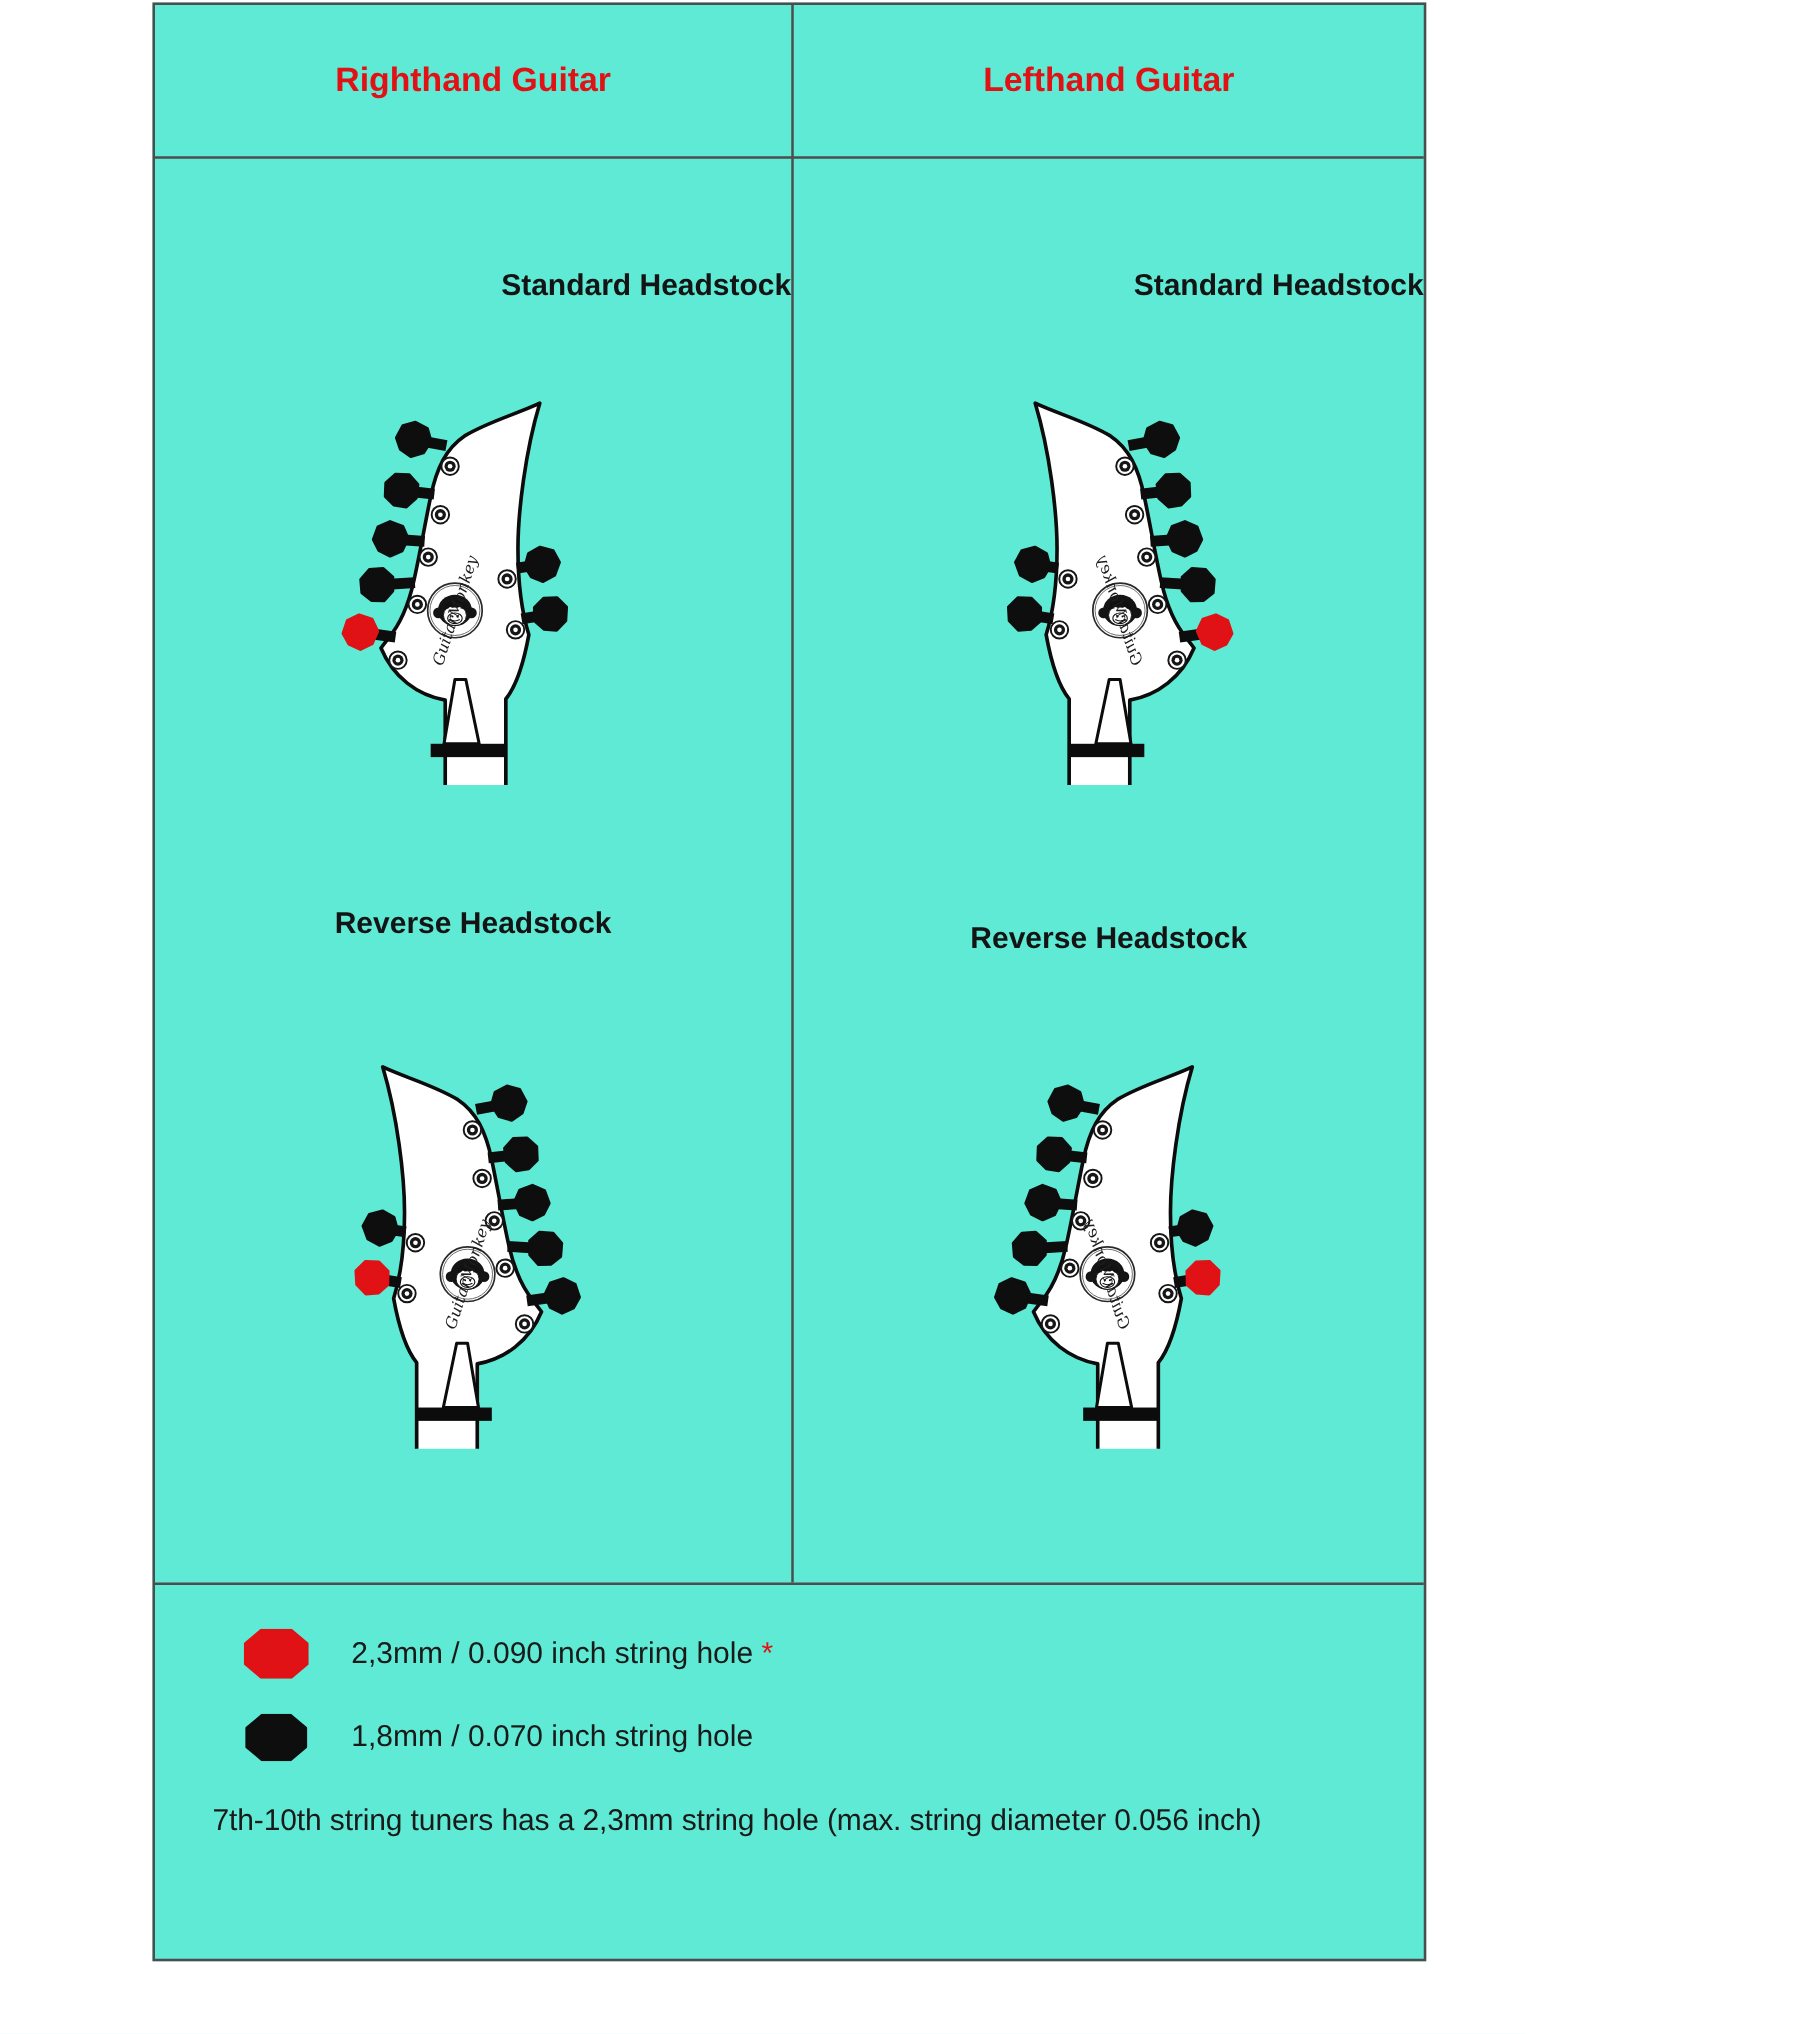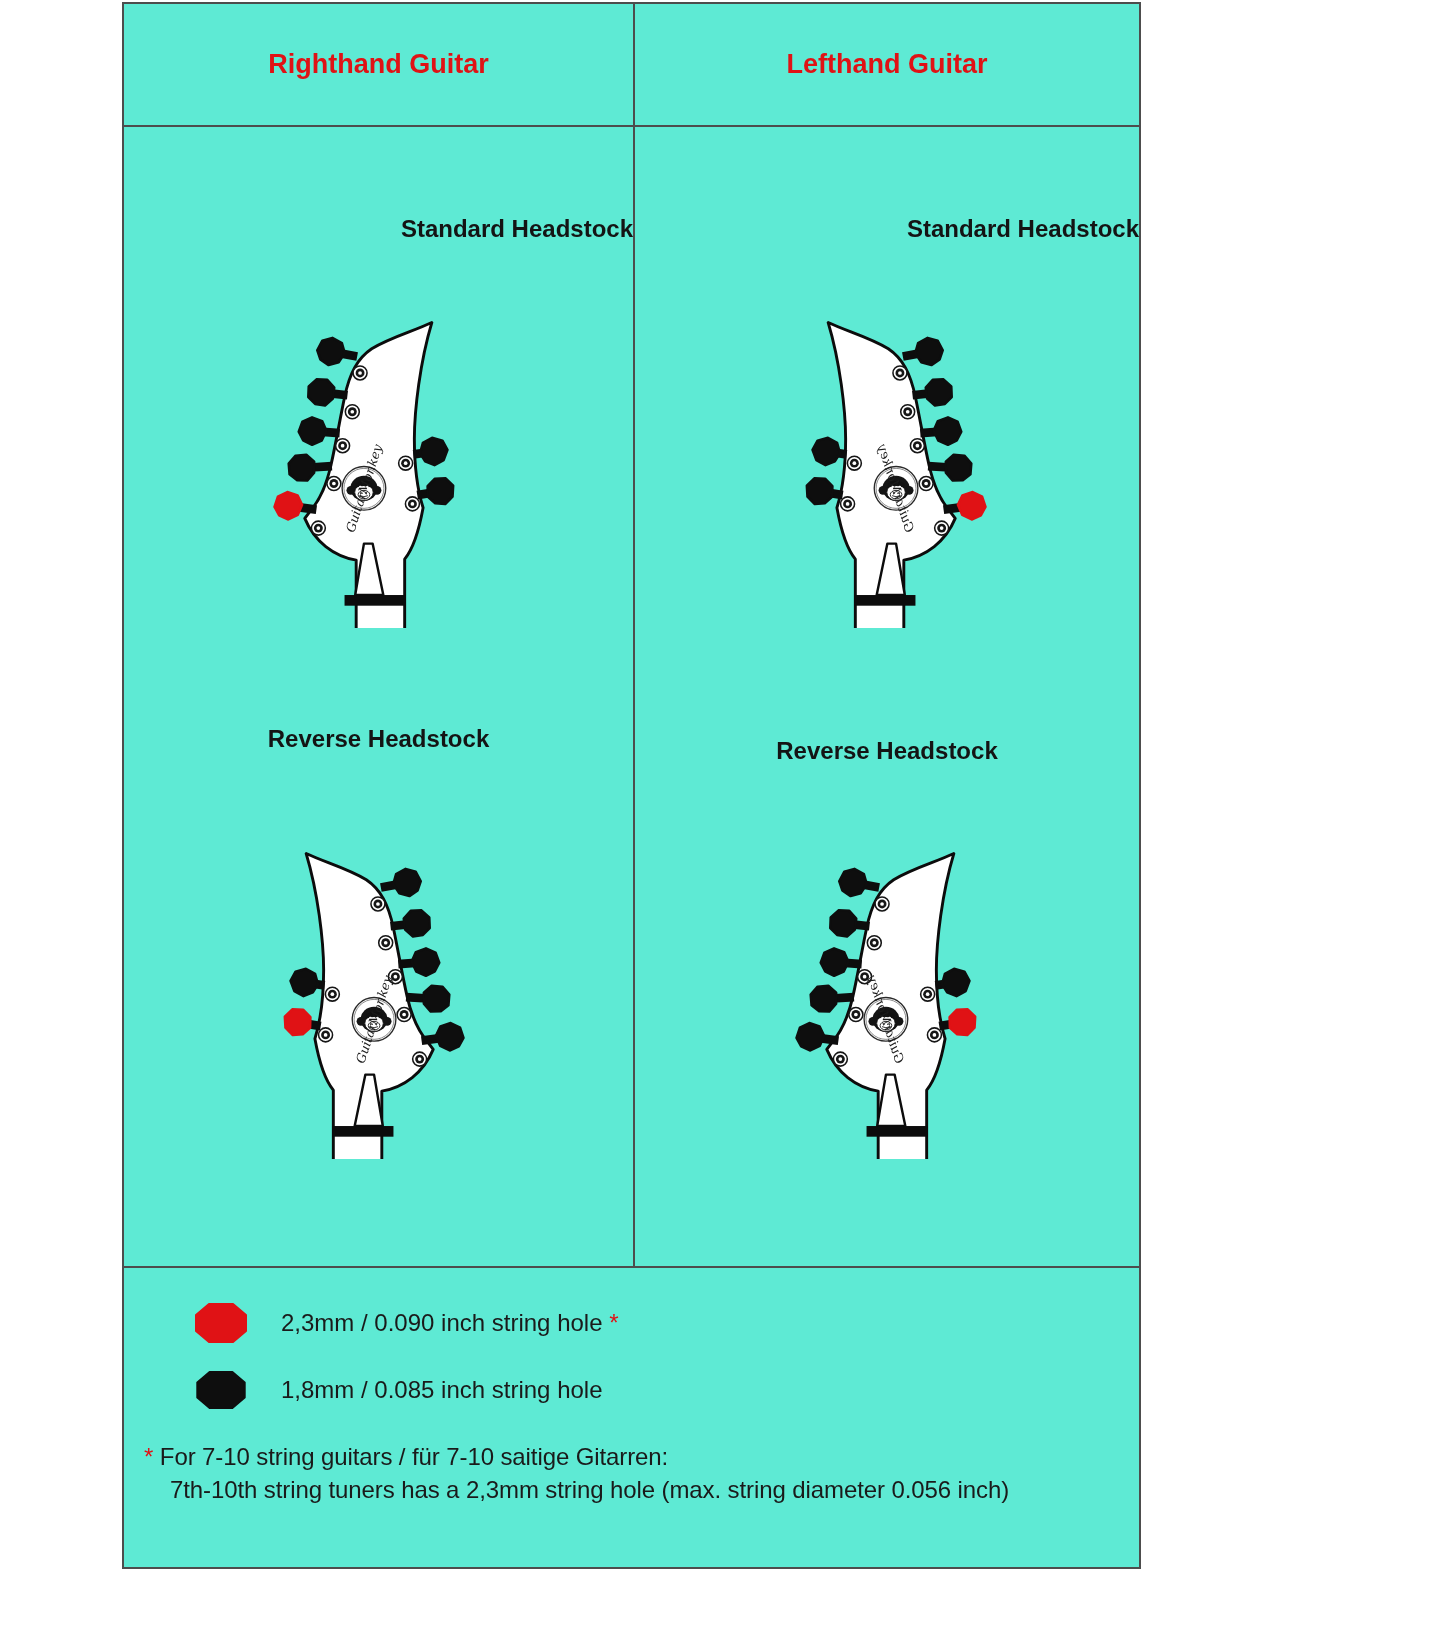--- a/index.html
+++ b/index.html
@@ -162,25 +162,21 @@
     <div class="legend-label">
       <span>2,3mm / 0.090 inch string hole</span>
       <span class="red">*</span>
     </div>
   </div>
   <div class="legend-row lg2">
     <svg class="swatch" width="52" height="38" viewBox="0 0 52 40">
       <polygon points="14,1 38,1 51,12 51,28 38,39 14,39 1,28 1,12" fill="#0e0e0e" stroke="#0e0e0e" stroke-width="2" stroke-linejoin="round"></polygon>
     </svg>
     <div class="legend-label">
-      <span>1,8mm / 0.085 inch string hole</span>
+      <span>1,8mm / 0.070 inch string hole</span>
       <span class="red"></span>
     </div>
   </div>
 
   <div class="footnote">
-    <div>
-      <span class="red">*</span>
-      <span>For 7-10 string guitars / für 7-10 saitige Gitarren:</span>
-    </div>
     <div class="fn-indent">7th-10th string tuners has a 2,3mm string hole (max. string diameter 0.056 inch)</div>
   </div>
 </div>
 
 </body></html>

